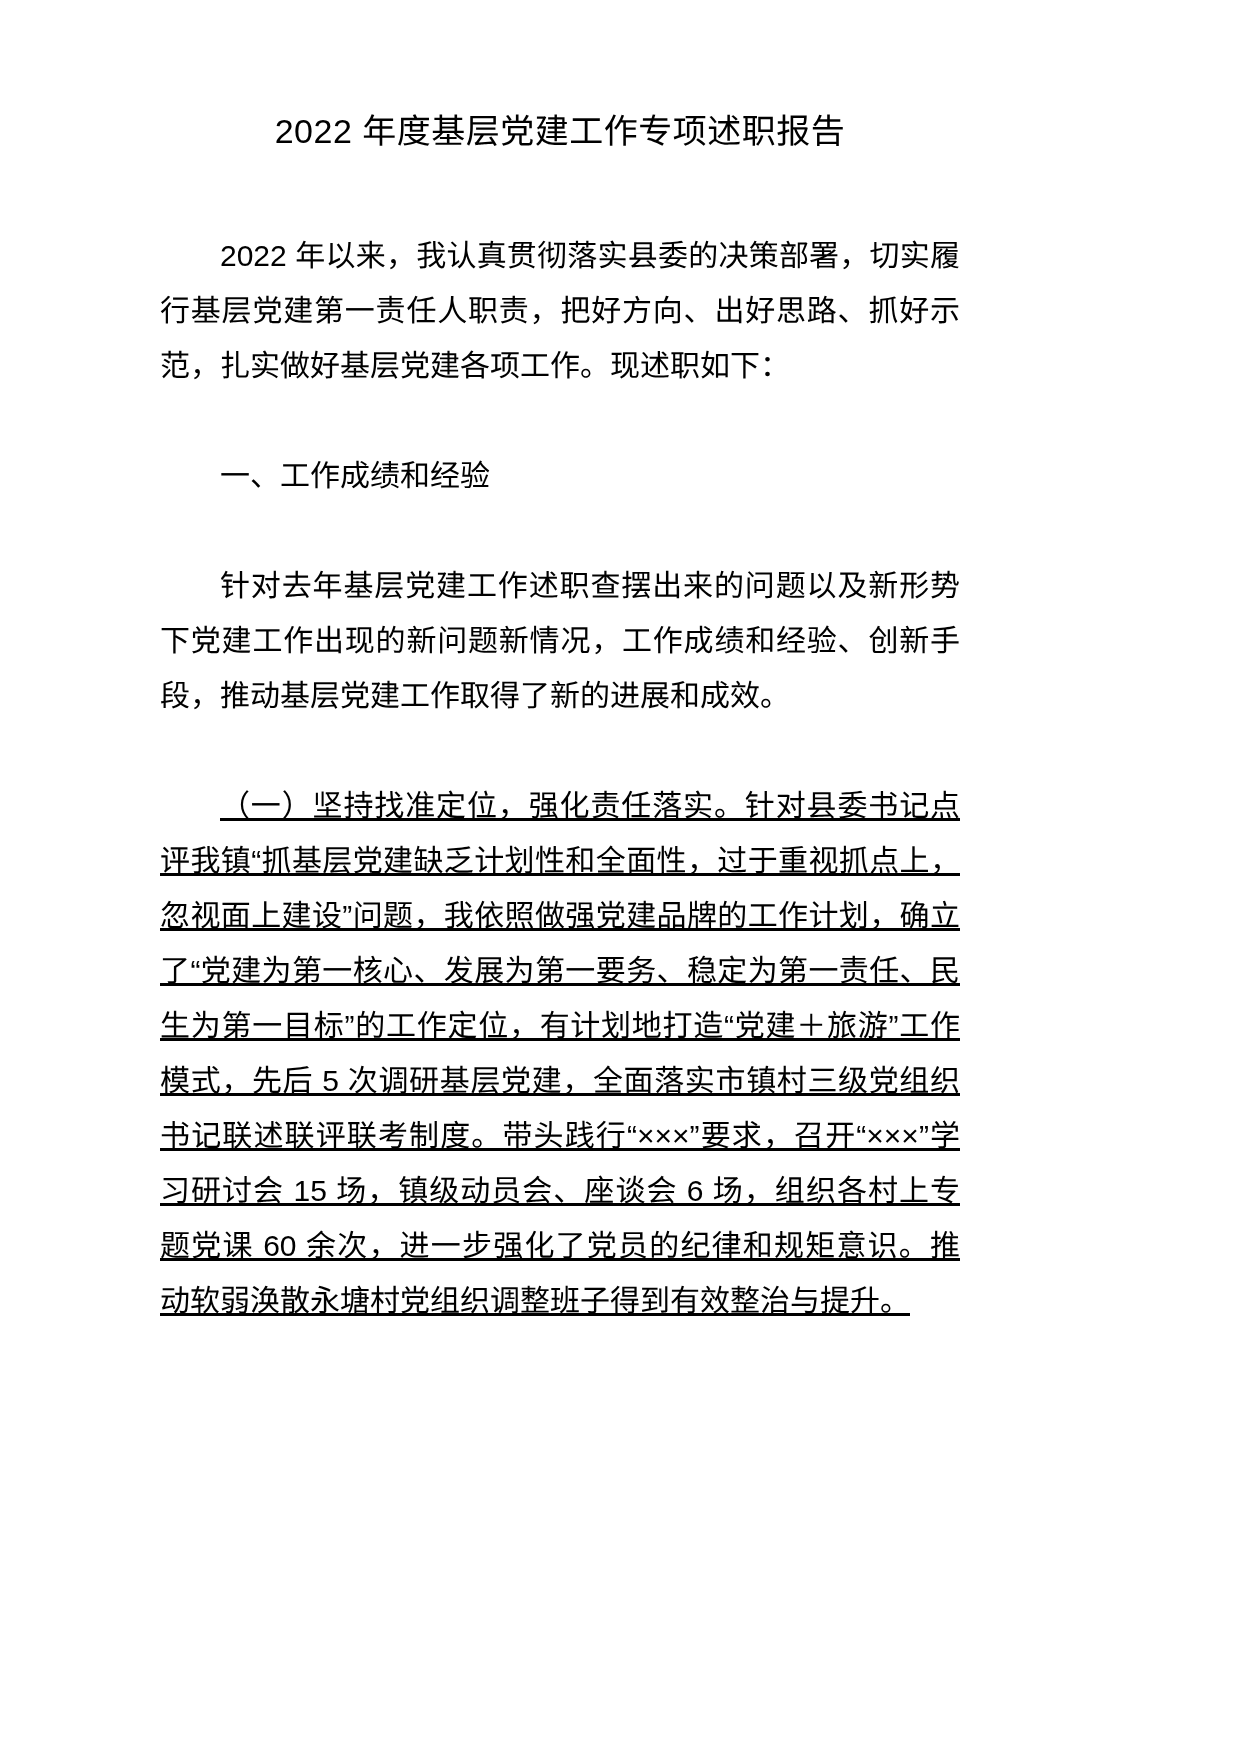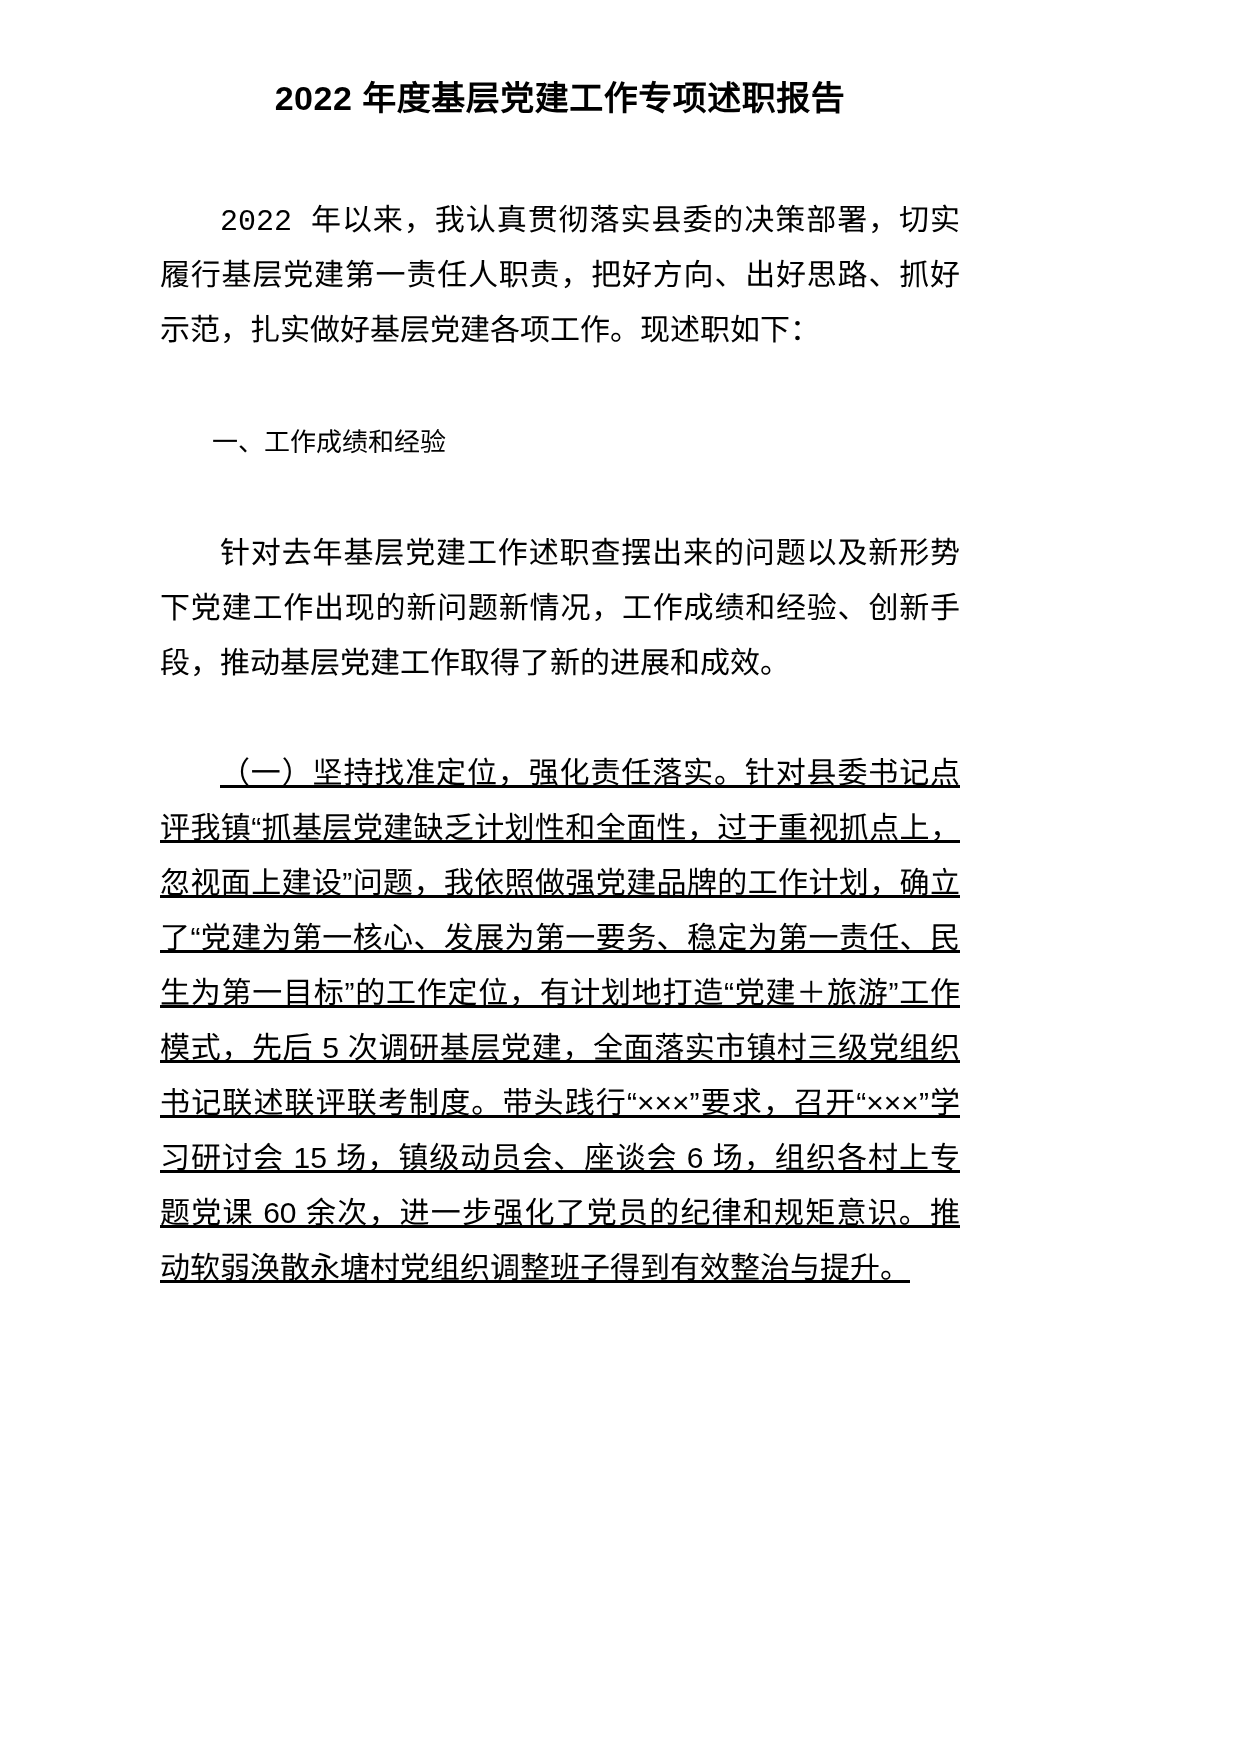--- a/index.html
+++ b/index.html
@@ -32,48 +32,47 @@
   .content {
     position: absolute;
     left: 160px;
     top: 0;
     width: 800px;
   }
 
   
   .doc-title {
     font-size: 34px;
-    font-weight: 700;
+    font-weight: 400;
     letter-spacing: 0.5px;
     text-align: center;
     line-height: 1.4;
     margin: 0;
-    padding-top: 75px;
+    padding-top: 108px;
     padding-bottom: 0;
     white-space: nowrap;
   }
 
   
   .para {
     font-size: 30px;
     line-height: 55px;
     text-align: justify;
     text-justify: inter-ideograph;
     margin: 0;
     text-indent: 2em;
     word-break: break-all;
   }
 
   .para.first-para {
     margin-top: 72px;
-    font-family: Liberation Mono, monospace;
   }
 
   .section-heading {
-    font-size: 26px;
+    font-size: 30px;
     line-height: 55px;
     margin: 0;
     margin-top: 55px;
     text-indent: 2em;
     font-weight: 400;
   }
 
   .para.p-after-heading {
     margin-top: 55px;
   }

